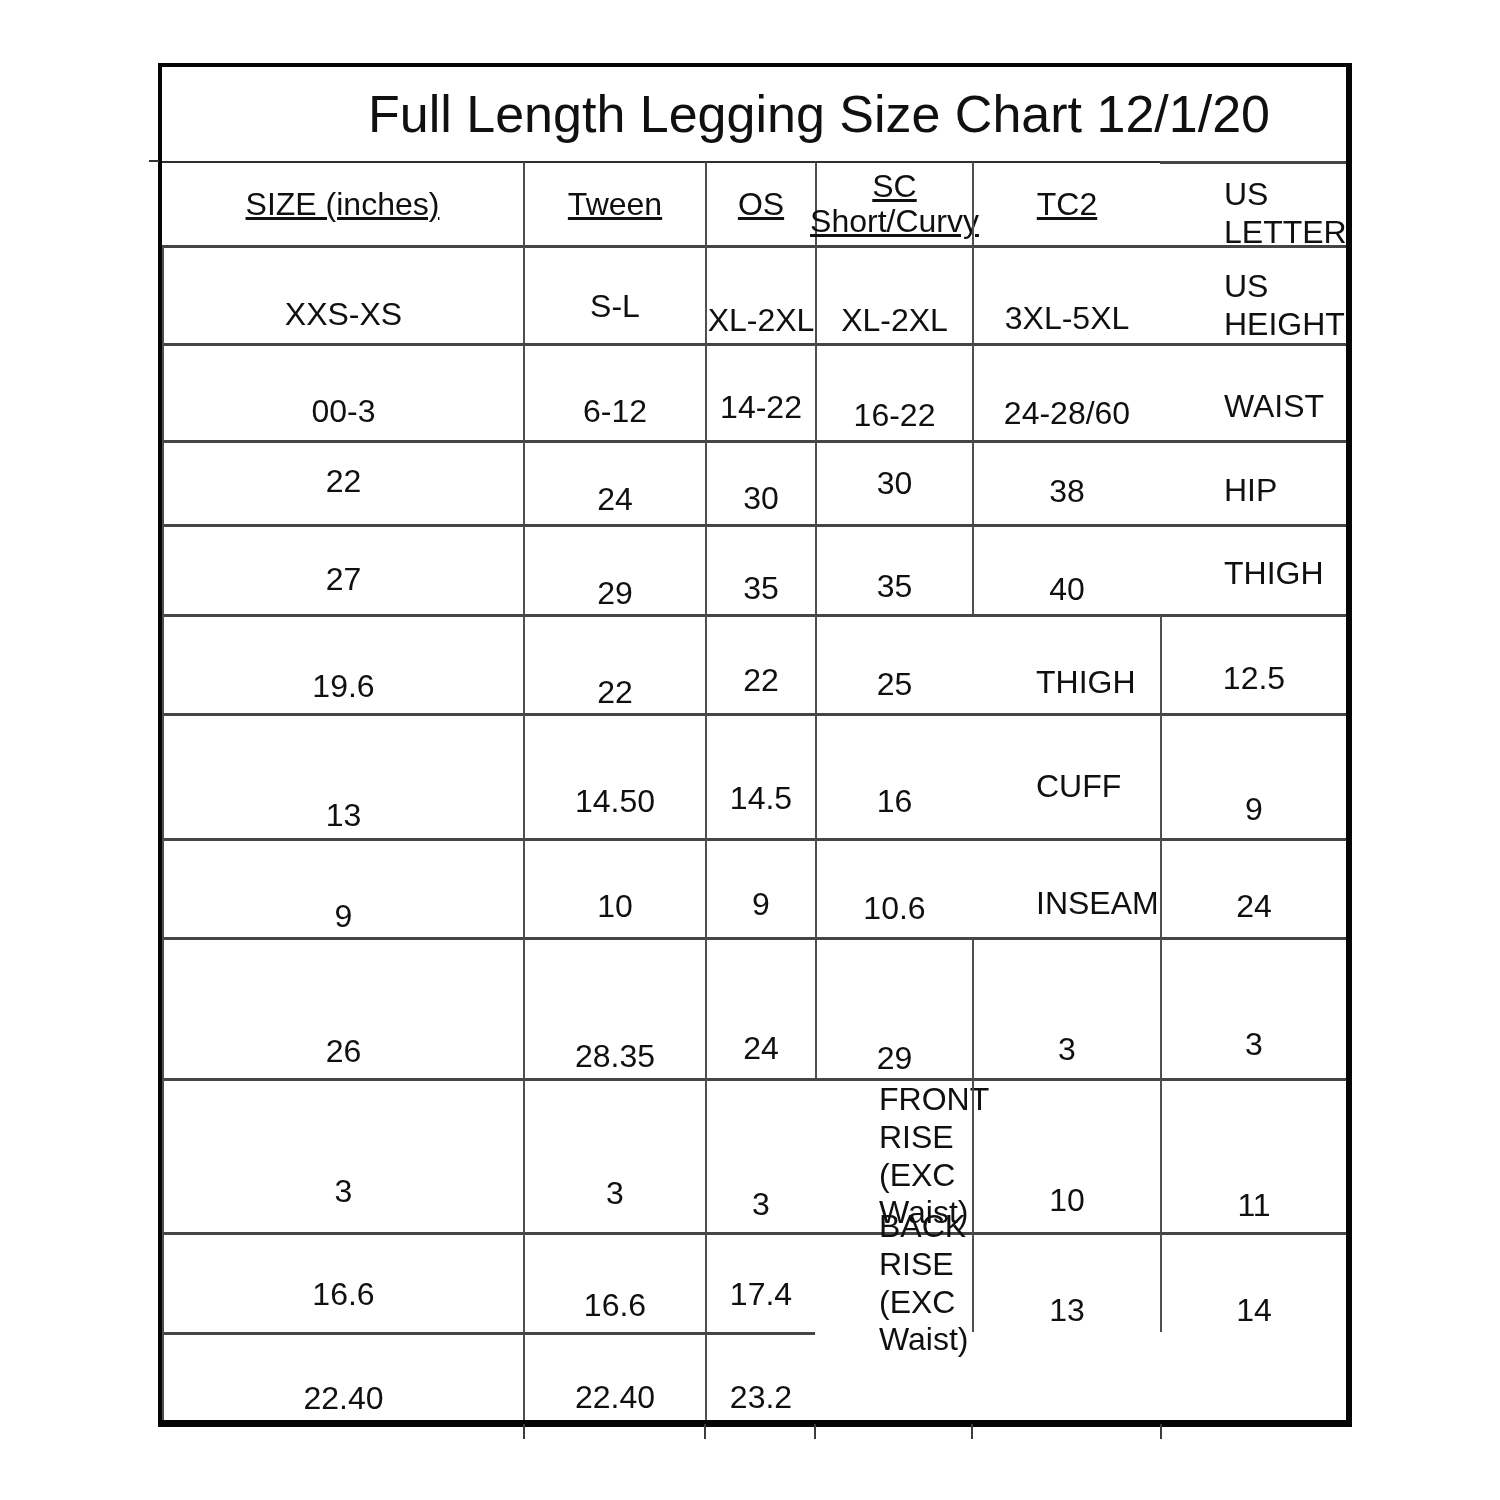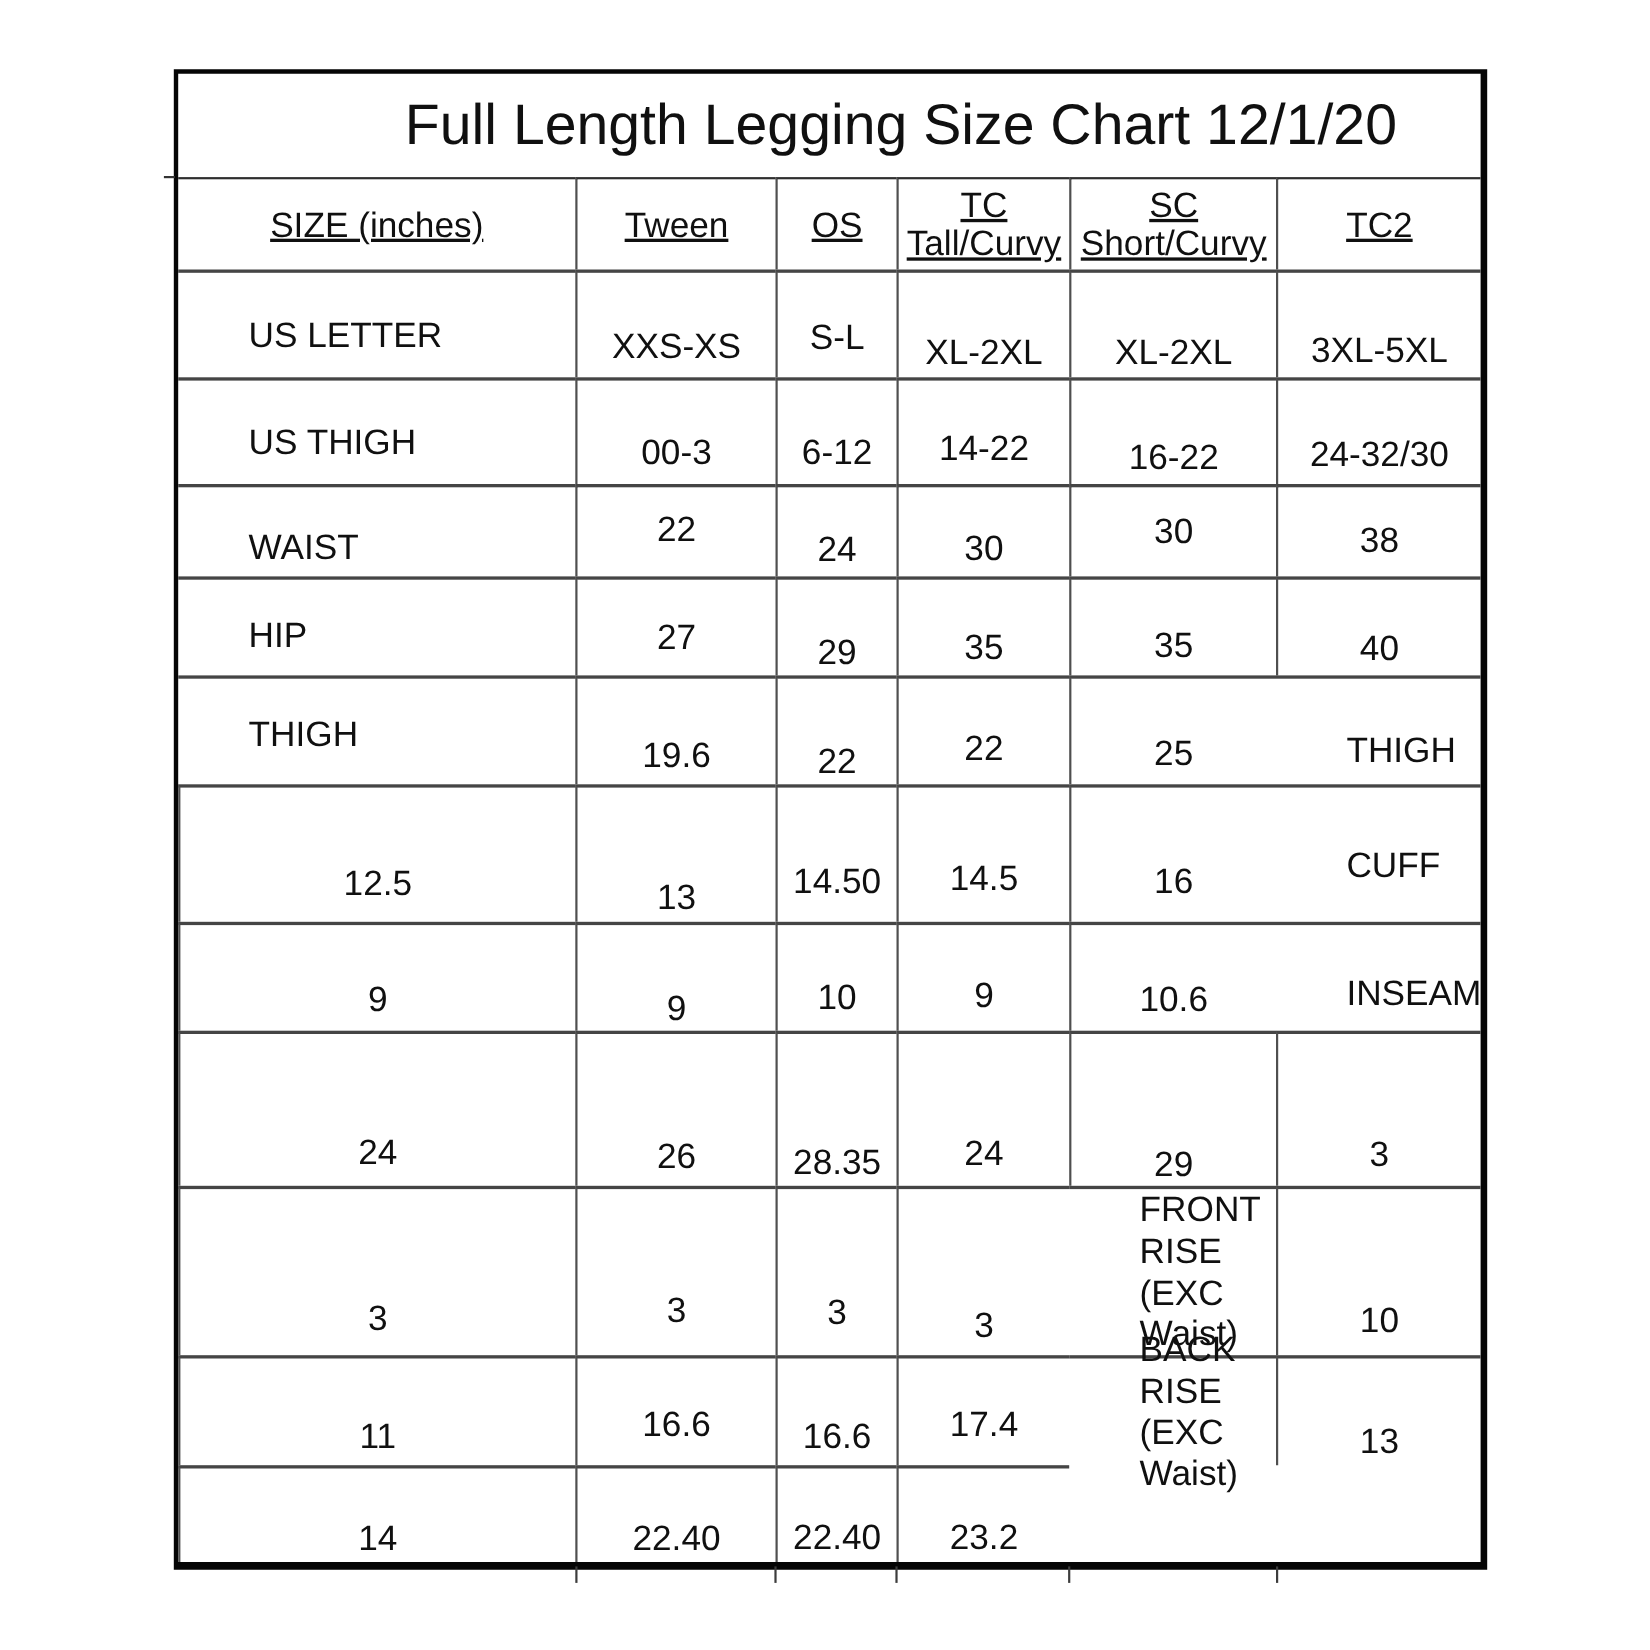--- a/index.html
+++ b/index.html
@@ -52,39 +52,37 @@
 <body>
 
 <div class="sheet">
   <div class="grid">
 
     <div class="cell title-cell">Full Length Legging Size Chart 12/1/20</div>
 
     <div class="cell hdr bt-thin">SIZE (inches)</div>
     <div class="cell hdr bt-thin bl">Tween</div>
     <div class="cell hdr bt-thin bl">OS</div>
-    <div class="cell hdr bt-thin bl">TC
-Tall/Curvy</div>
     <div class="cell hdr bt-thin bl">SC
 Short/Curvy</div>
     <div class="cell hdr bt-thin bl">TC2</div>
 
     <div class="cell lab bt" style="--lt:18px">US LETTER</div>
     <div class="cell val bt bl" style="--pb:10px">XXS-XS</div>
     <div class="cell val bt bl" style="--pb:18px">S-L</div>
     <div class="cell val bt bl" style="--pb:4px">XL-2XL</div>
     <div class="cell val bt bl" style="--pb:4px">XL-2XL</div>
     <div class="cell val bt bl" style="--pb:6px">3XL-5XL</div>
 
-    <div class="cell lab bt" style="--lt:20px">US THIGH</div>
+    <div class="cell lab bt" style="--lt:20px">US HEIGHT</div>
     <div class="cell val bt bl" style="--pb:10px">00-3</div>
     <div class="cell val bt bl" style="--pb:10px">6-12</div>
     <div class="cell val bt bl" style="--pb:14px">14-22</div>
     <div class="cell val bt bl" style="--pb:6px">16-22</div>
-    <div class="cell val bt bl" style="--pb:8px">24-32/30</div>
+    <div class="cell val bt bl" style="--pb:8px">24-28/60</div>
 
     <div class="cell lab bt" style="--lt:28px">WAIST</div>
     <div class="cell val bt bl" style="--pb:24px">22</div>
     <div class="cell val bt bl" style="--pb:6px">24</div>
     <div class="cell val bt bl" style="--pb:7px">30</div>
     <div class="cell val bt bl" style="--pb:22px">30</div>
     <div class="cell val bt bl" style="--pb:14px">38</div>
 
     <div class="cell lab bt" style="--lt:14px">HIP</div>
     <div class="cell val bt bl" style="--pb:16px">27</div>

